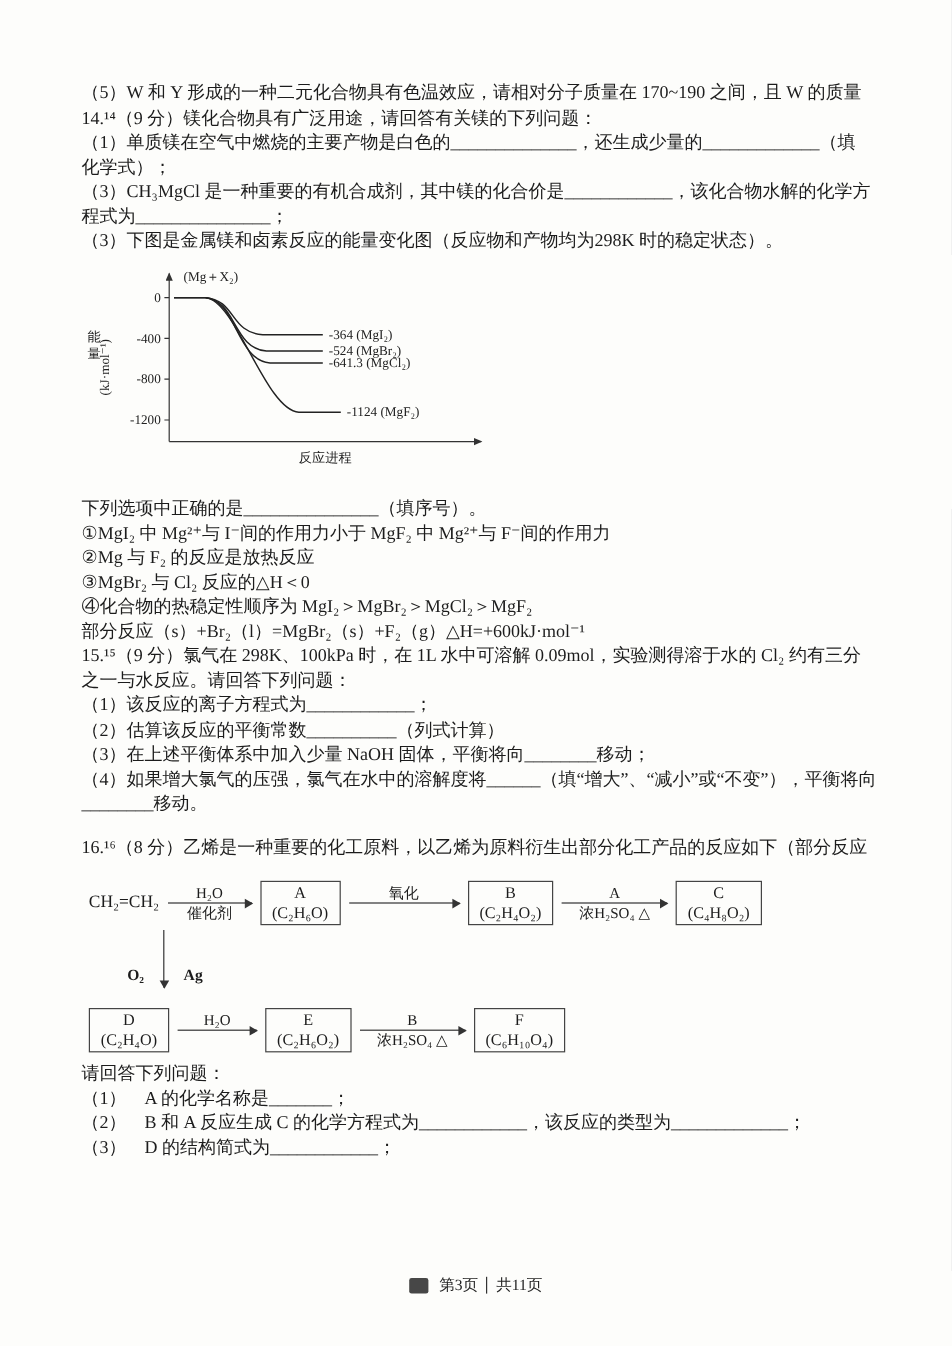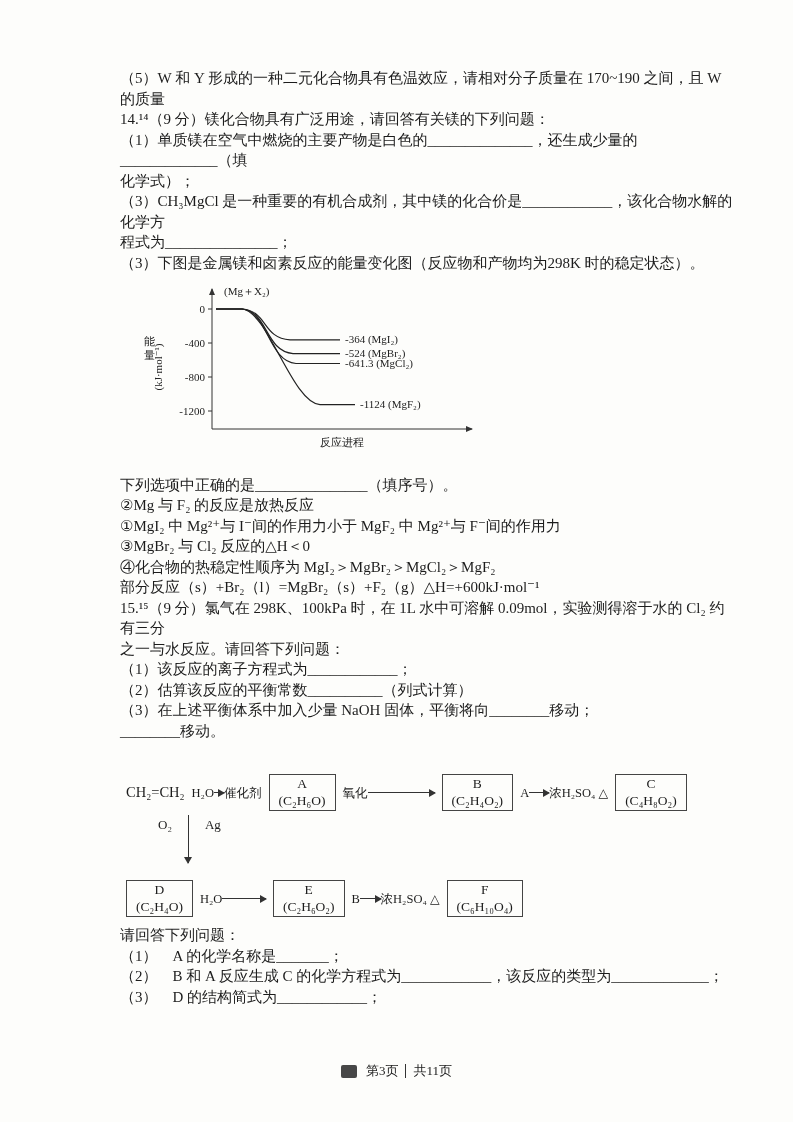--- a/index.html
+++ b/index.html
@@ -1,39 +1,39 @@
 <!DOCTYPE html>
 <html><head>
 <meta charset="utf-8">
 <style>
   html,body{margin:0;padding:0;background:#e8e8e8;}
   .page{
     width:793px;height:1122px;background:#fdfdfb;position:relative;
     margin:0 auto;overflow:hidden;box-sizing:border-box;
     font-family:"Liberation Serif","DejaVu Serif",serif;color:#1c1c1c;
   }
-  .content{padding:68px 60px 0 120px;font-size:15px;line-height:20.5px;}
+  .content{padding:68px 60px 0 68px;font-size:15px;line-height:20.5px;}
   .line{min-height:20.5px;white-space:pre-wrap;}
   .gap{height:16px;}
   
-  .chart-wrap{margin:6px 0 2px 20px;}
+  .chart-wrap{margin:6px 0 2px 1px;}
   svg text{font-family:"Liberation Serif","DejaVu Serif",serif;font-size:11px;fill:#222;}
   
   .flow{margin:10px 0 8px 6px;font-size:13px;}
   .flow-row{display:flex;align-items:center;gap:7px;margin-top:17px;}
   .mol{font-size:14.5px;white-space:nowrap;}
-  .harrow{display:inline-flex;flex-direction:row;align-items:center;justify-content:space-between;}
+  .harrow{display:inline-flex;flex-direction:column;align-items:center;justify-content:space-between;}
   .atop,.abot{font-size:12.5px;height:16px;line-height:16px;white-space:nowrap;}
   .ashaft{position:relative;height:1px;background:#333;width:100%;}
   .ashaft::after{content:'';position:absolute;right:-1px;top:-3.5px;
     border-left:7px solid #333;border-top:4px solid transparent;border-bottom:4px solid transparent;}
   .w70{width:70px;} .w92{width:92px;} .w88{width:88px;} .w66{width:66px;}
   .fbox{display:inline-flex;flex-direction:column;align-items:center;
     border:1px solid #444;padding:1px 9px;line-height:16.5px;font-size:13.5px;white-space:nowrap;}
-  .vwrap{display:flex;align-items:flex-start;gap:16px;margin:4px 0 4px 32px;height:48px;}
+  .vwrap{display:flex;align-items:flex-end;gap:16px;margin:4px 0 4px 32px;height:48px;font-weight:bold;}
   .vshaft{position:relative;width:1px;height:100%;background:#333;}
   .vshaft::after{content:'';position:absolute;left:-3.5px;bottom:-1px;
     border-top:7px solid #333;border-left:4px solid transparent;border-right:4px solid transparent;}
   .vlab{font-size:13px;}
   
   .footer{position:absolute;left:0;right:0;bottom:42px;display:flex;
     justify-content:center;align-items:center;font-size:13px;color:#222;}
   .blob{width:16px;height:13px;background:#2e2e2e;border-radius:2px;margin-right:9px;opacity:.88;}
   .fdiv{width:1px;height:14px;background:#333;margin:0 7px;}
 </style>
@@ -81,35 +81,37 @@
             <path d="M 76 30 L 102 30 C 128 32, 128 82.51050000000001, 156 84.51050000000001 L 200 84.51050000000001" fill="none" stroke="#222" stroke-width="1.2"></path>
             <text x="205" y="88.01050000000001">-641.3 (MgCl₂)</text>
             <path d="M 76 30 L 102 30 C 128 32, 152 123.54, 180 125.54 L 215 125.54" fill="none" stroke="#222" stroke-width="1.2"></path>
             <text x="220" y="129.04000000000002">-1124 (MgF₂)</text>
             <text x="202" y="167" text-anchor="middle">反应进程</text>
           </g>
       </svg>
     </div>
 
     <div class="line">下列选项中正确的是_______________（填序号）。</div>
+    <div class="line">①MgI₂ 中 Mg²⁺与 I⁻间的作用力小于 MgF₂ 中 Mg²⁺与 F⁻间的作用力</div>
     <div class="line">②Mg 与 F₂ 的反应是放热反应</div>
-    <div class="line">①MgI₂ 中 Mg²⁺与 I⁻间的作用力小于 MgF₂ 中 Mg²⁺与 F⁻间的作用力</div>
     <div class="line">③MgBr₂ 与 Cl₂ 反应的△H＜0</div>
     <div class="line">④化合物的热稳定性顺序为 MgI₂＞MgBr₂＞MgCl₂＞MgF₂</div>
     <div class="line">部分反应（s）+Br₂（l）=MgBr₂（s）+F₂（g）△H=+600kJ·mol⁻¹</div>
 
     <div class="line">15.¹⁵（9 分）氯气在 298K、100kPa 时，在 1L 水中可溶解 0.09mol，实验测得溶于水的 Cl₂ 约有三分</div>
     <div class="line">之一与水反应。请回答下列问题：</div>
     <div class="line">（1）该反应的离子方程式为____________；</div>
     <div class="line">（2）估算该反应的平衡常数__________（列式计算）</div>
     <div class="line">（3）在上述平衡体系中加入少量 NaOH 固体，平衡将向________移动；</div>
+    <div class="line">（4）如果增大氯气的压强，氯气在水中的溶解度将______（填“增大”、“减小”或“不变”），平衡将向</div>
     <div class="line">________移动。</div>
 
     <div class="gap"></div>
 
+    <div class="line">16.¹⁶（8 分）乙烯是一种重要的化工原料，以乙烯为原料衍生出部分化工产品的反应如下（部分反应</div>
 
     <div class="flow">
       <div class="flow-row">
         <span class="mol">CH₂=CH₂</span>
         <span class="harrow w70">
           <span class="atop">H₂O</span>
           <span class="ashaft"></span>
           <span class="abot">催化剂</span>
         </span>
         <span class="fbox">

